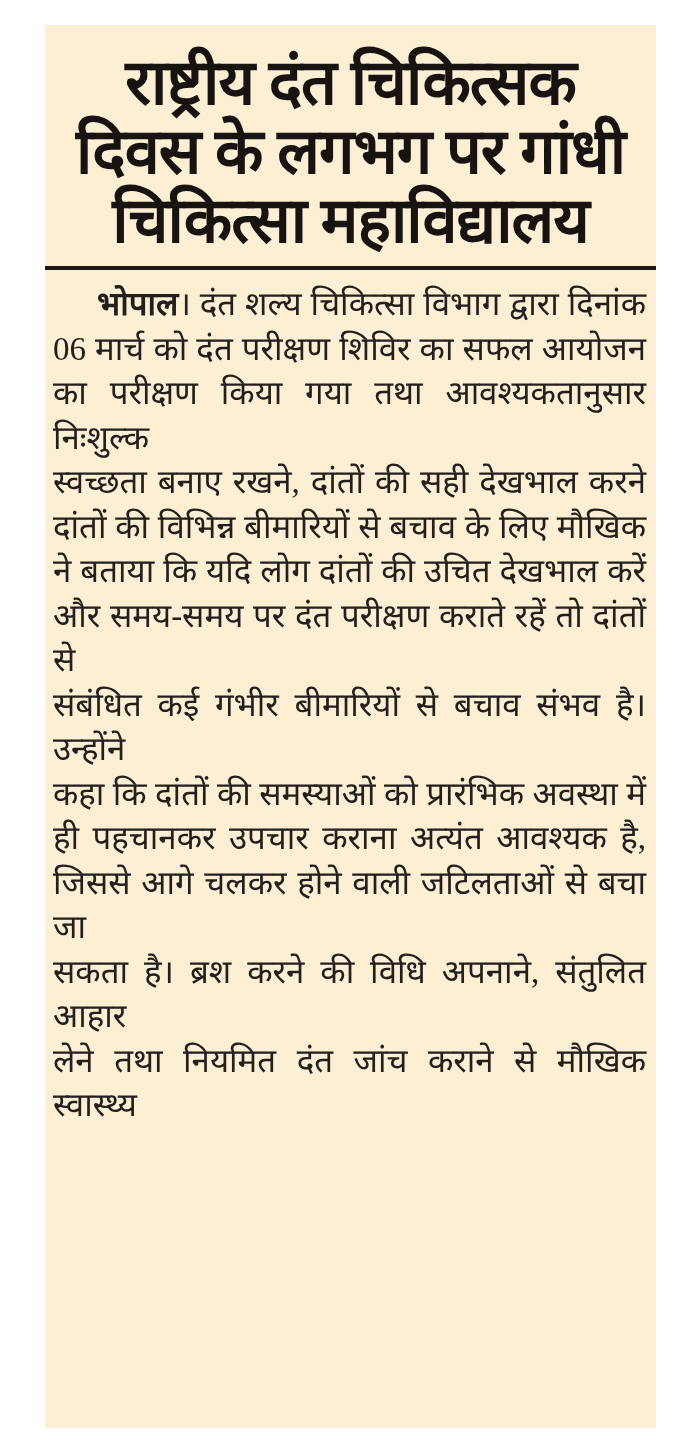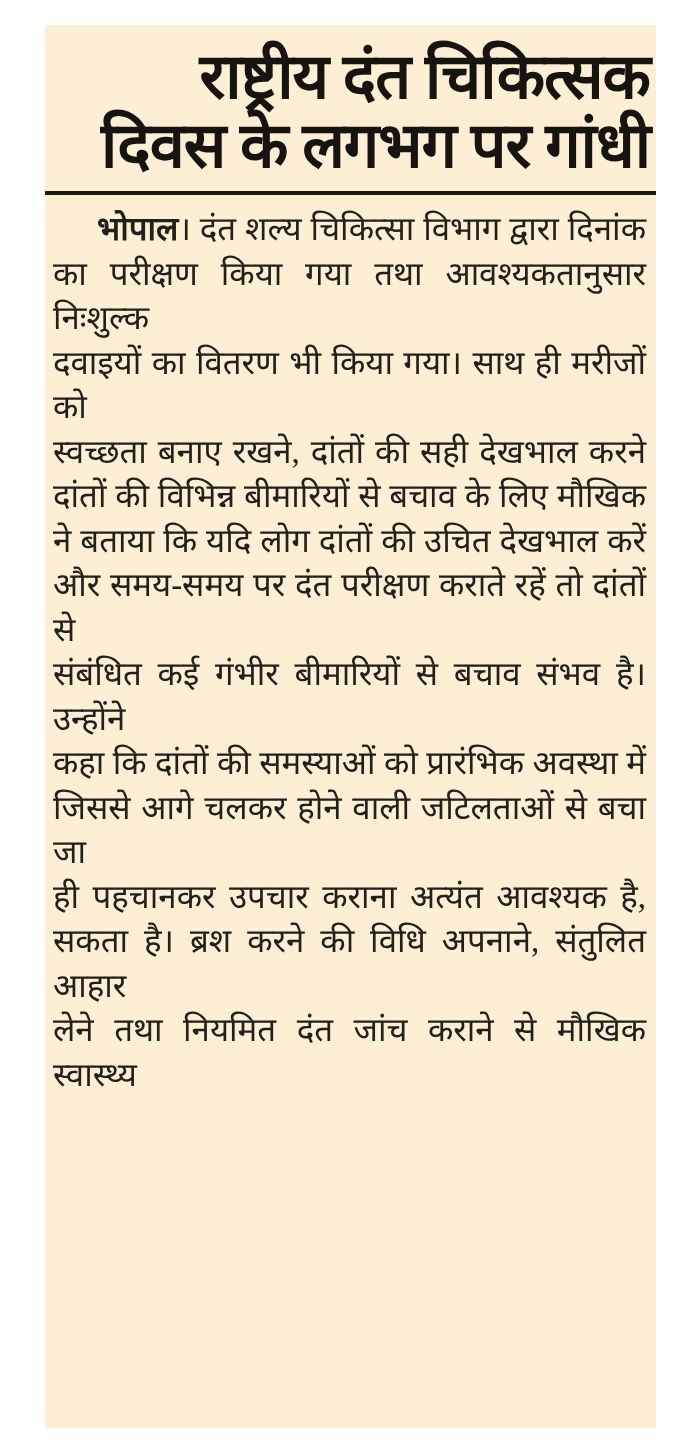--- a/index.html
+++ b/index.html
@@ -19,23 +19,23 @@
     position: absolute;
     left: 45px;
     top: 25px;
     width: 611px;
     height: 1403px;
     background: #fcefd4;
     color: #1d1a16;
     box-sizing: border-box;
   }
   .headline {
-    padding: 18px 6px 10px 6px;
+    padding: 24px 6px 10px 6px;
     border-bottom: 4px solid #1d1a16;
-    text-align: right;
+    text-align: center;
   }
   .headline .hline {
     font-size: 63px;
     line-height: 69px;
     font-weight: 700;
     color: #171310;
     letter-spacing: -1px;
     white-space: nowrap;
   }
   .body-text {
@@ -62,37 +62,38 @@
 </style>
 </head>
 <body>
 
 <div class="page">
   <div class="clip">
 
     <div class="headline">
       <div class="hline">राष्ट्रीय दंत चिकित्सक</div>
       <div class="hline">दिवस के लगभग पर गांधी</div>
+      <div class="hline">चिकित्सा महाविद्यालय</div>
     </div>
 
     <div class="body-text">
       <div class="line first">
         <span class="dateline">भोपाल</span><span>। दंत शल्य चिकित्सा विभाग द्वारा दिनांक</span>
       </div>
       <div class="lines">
 
+      <div class="line">06 मार्च को दंत परीक्षण शिविर का सफल आयोजन</div>
           <div class="line">का परीक्षण किया गया तथा आवश्यकतानुसार निःशुल्क</div>
-          <div class="line">दवाइयों का वितरण भी किया गया। साथ ही मरीजों को</div>
           <div class="line">स्वच्छता बनाए रखने, दांतों की सही देखभाल करने</div>
           <div class="line">दांतों की विभिन्न बीमारियों से बचाव के लिए मौखिक</div>
           <div class="line">ने बताया कि यदि लोग दांतों की उचित देखभाल करें</div>
           <div class="line">और समय-समय पर दंत परीक्षण कराते रहें तो दांतों से</div>
           <div class="line">संबंधित कई गंभीर बीमारियों से बचाव संभव है। उन्होंने</div>
           <div class="line">कहा कि दांतों की समस्याओं को प्रारंभिक अवस्था में</div>
+          <div class="line">ही पहचानकर उपचार कराना अत्यंत आवश्यक है,</div>
           <div class="line">जिससे आगे चलकर होने वाली जटिलताओं से बचा जा</div>
-          <div class="line">ही पहचानकर उपचार कराना अत्यंत आवश्यक है,</div>
           <div class="line">सकता है। ब्रश करने की विधि अपनाने, संतुलित आहार</div>
           <div class="line">लेने तथा नियमित दंत जांच कराने से मौखिक स्वास्थ्य</div>
         </div>
     </div>
 
   </div>
 </div>
 
 </body></html>

